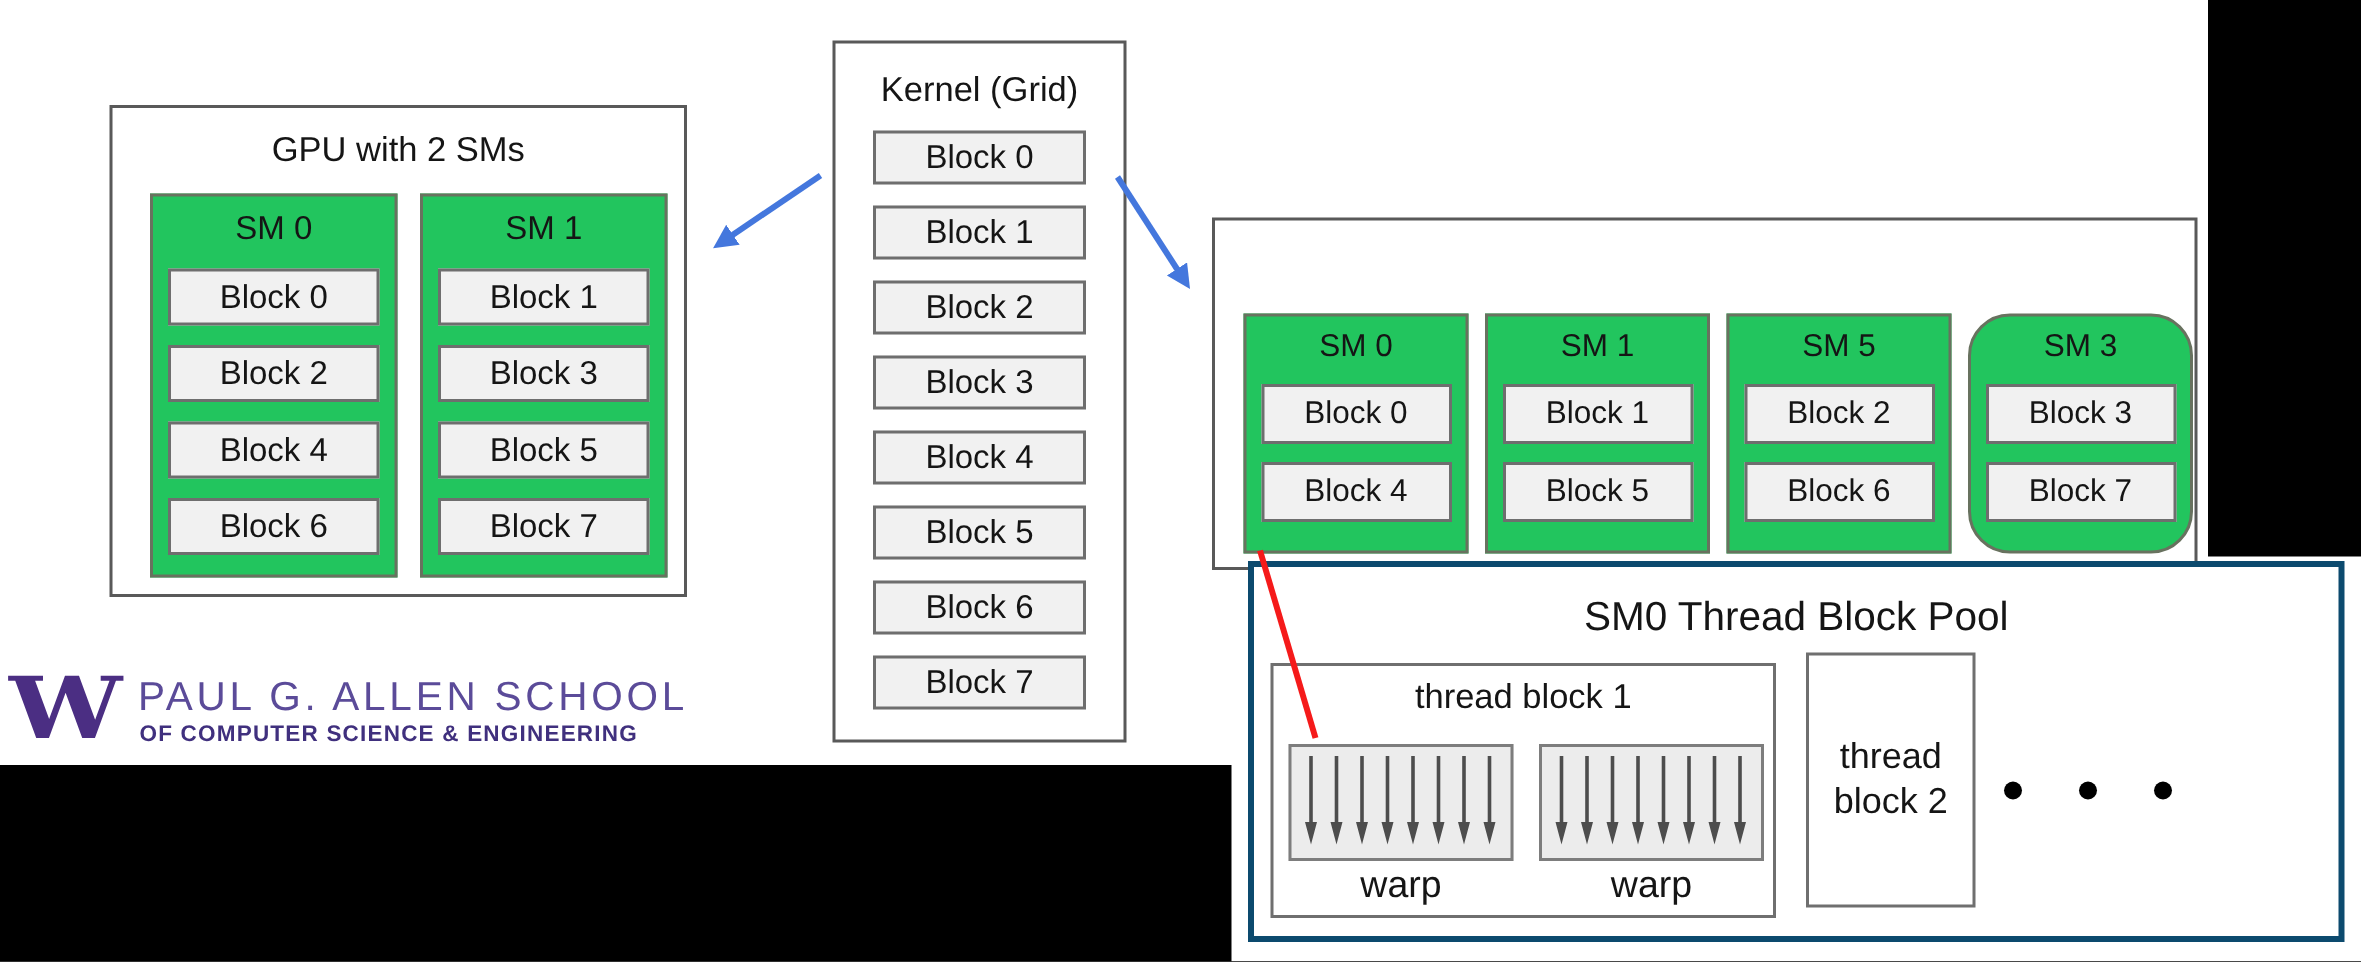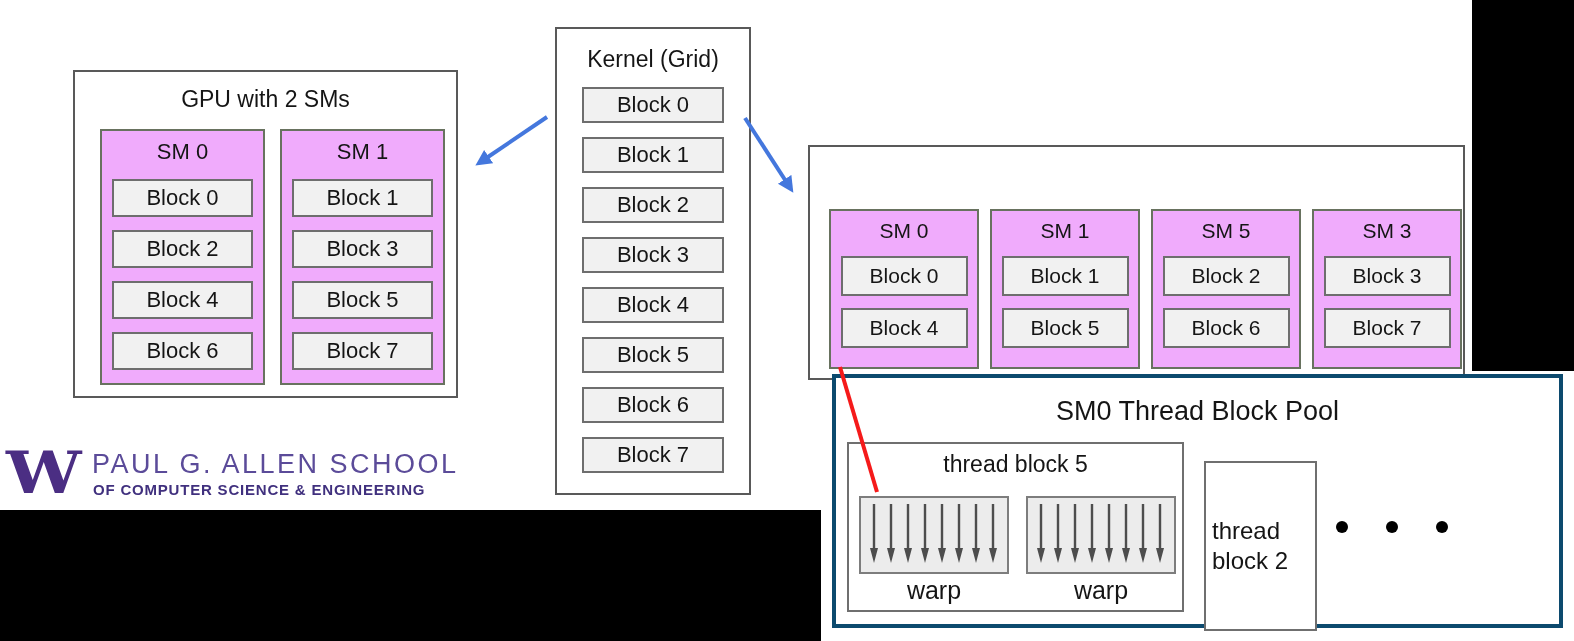--- a/index.html
+++ b/index.html
@@ -5,21 +5,21 @@
   html,body{margin:0;padding:0;background:#000;}
   #canvas{position:relative;width:1574px;height:641px;background:#000;overflow:hidden;
           font-family:"Liberation Sans","DejaVu Sans",sans-serif;color:#151515;}
   .panel{position:absolute;background:#fff;}
   #panel-top{left:0;top:0;width:1472px;height:510px;}
   #panel-bottom-right{left:821px;top:371px;width:753px;height:270px;}
 
   .outer-box{position:absolute;background:#fff;border:2px solid #595959;box-sizing:border-box;}
   .box-title{text-align:center;font-size:23px;line-height:28px;}
 
-  .sm-box{position:absolute;background:#f0abfc;border:2px solid #68725f;box-sizing:border-box;text-align:center;}
+  .sm-box{position:absolute;background:#22c55e;border:2px solid #68725f;box-sizing:border-box;text-align:center;}
   .sm-label{font-size:22px;line-height:28px;margin-top:7px;}
   .block{background:#f1f1f1;border:2px solid #6e6e6e;box-sizing:border-box;
          display:flex;align-items:center;justify-content:center;font-size:22px;margin:0 auto;}
 
   
   #gpu2{left:73px;top:70px;width:385px;height:328px;}
   #gpu2 .box-title{margin-top:13px;}
   #gpu2 .sm-box{top:57px;width:165px;height:256px;}
   #gpu2-sm0{left:25px;} #gpu2-sm1{left:205px;}
   #gpu2 .block{width:141px;height:38px;margin-top:13px;}
@@ -28,38 +28,38 @@
   
   #kernel{left:555px;top:27px;width:196px;height:468px;}
   #kernel .box-title{margin-top:16px;}
   #kernel .block{width:142px;height:36px;margin-top:14px;font-size:22px;}
   #kernel .block:first-of-type{margin-top:20px;}
 
   
   #gpu4{left:808px;top:145px;width:657px;height:235px;}
   #gpu4 .box-title{margin-top:14px;}
   #gpu4 .sm-box{top:62px;width:150px;height:160px;}
-  #gpu4-sm0{left:19px;} #gpu4-sm1{left:180px;} #gpu4-sm2{left:341px;} #gpu4-sm3{left:502px;}
+  #gpu4-sm0{left:19px;} #gpu4-sm1{left:180px;} #gpu4-sm2{left:341px;} #gpu4-sm3{left:502px;border-radius:28px;}
   #gpu4 .sm-label{font-size:21px;line-height:26px;margin-top:7px;}
   #gpu4 .block{width:127px;height:40px;margin-top:12px;font-size:21px;}
   #gpu4 .block:first-of-type{margin-top:19px;}
 
   
   #pool{left:832px;top:374px;width:731px;height:254px;border:4px solid #0c4a6e;}
   #pool .box-title{font-size:27px;line-height:32px;margin-top:17px;}
   .tb-box{position:absolute;background:#fff;border:2px solid #6f6f6f;box-sizing:border-box;}
   #tb1{left:11px;top:64px;width:337px;height:170px;text-align:center;}
   #tb1-label{font-size:23px;line-height:28px;margin-top:6px;}
   .warp-box{position:absolute;top:52px;width:150px;height:78px;background:#ececec;
             border:2px solid #7d7d7d;box-sizing:border-box;}
   #warp-box-1{left:10px;} #warp-box-2{left:177px;}
   .warp-label{position:absolute;top:132px;width:150px;text-align:center;font-size:25px;}
   #warp-label-1{left:10px;} #warp-label-2{left:177px;}
-  .tb-tall{top:83px;width:113px;height:170px;display:flex;align-items:center;justify-content:center;
-           text-align:left;font-size:24px;line-height:30px;padding:12px 6px;}
+  .tb-tall{top:57px;width:113px;height:170px;display:flex;align-items:center;justify-content:center;
+           text-align:center;font-size:24px;line-height:30px;padding:12px 6px;}
   #tb2{left:368px;} #tbn{left:598px;}
   #pool-dots{position:absolute;left:500px;top:143px;width:112px;display:flex;justify-content:space-between;}
   .dot{width:12px;height:12px;border-radius:50%;background:#000;}
 
   
   #logo-w{position:absolute;left:6px;top:444px;font-family:"DejaVu Serif","Liberation Serif",serif;
           font-weight:bold;font-size:57px;line-height:57px;color:#4b2e83;transform:scaleX(1.18);transform-origin:left;}
   #logo-line1{position:absolute;left:92px;top:449px;font-size:27px;letter-spacing:2.5px;color:#5b4b99;}
   #logo-line2{position:absolute;left:93px;top:481px;font-size:15px;font-weight:bold;letter-spacing:0.8px;color:#40307e;}
 
@@ -122,21 +122,21 @@
       <div class="sm-label">SM 3</div>
       <div class="block">Block 3</div>
       <div class="block">Block 7</div>
     </div>
   </div>
 
   <div id="pool" class="outer-box">
     <div class="box-title">SM0 Thread Block Pool</div>
 
     <div id="tb1" class="tb-box">
-      <div id="tb1-label">thread block 5</div>
+      <div id="tb1-label">thread block 1</div>
       <div id="warp-box-1" class="warp-box">
         <svg width="146" height="74" viewBox="0 0 146 74">
           <path d="M13 6V52M30 6V52M47 6V52M64 6V52M81 6V52M98 6V52M115 6V52M132 6V52" stroke="#4d4d4d" stroke-width="2.4" fill="none"></path>
           <path d="M9 50h8l-4 15zM26 50h8l-4 15zM43 50h8l-4 15zM60 50h8l-4 15zM77 50h8l-4 15zM94 50h8l-4 15zM111 50h8l-4 15zM128 50h8l-4 15z" fill="#4d4d4d"></path>
         </svg>
       </div>
       <div id="warp-box-2" class="warp-box">
         <svg width="146" height="74" viewBox="0 0 146 74">
           <path d="M13 6V52M30 6V52M47 6V52M64 6V52M81 6V52M98 6V52M115 6V52M132 6V52" stroke="#4d4d4d" stroke-width="2.4" fill="none"></path>
           <path d="M9 50h8l-4 15zM26 50h8l-4 15zM43 50h8l-4 15zM60 50h8l-4 15zM77 50h8l-4 15zM94 50h8l-4 15zM111 50h8l-4 15zM128 50h8l-4 15z" fill="#4d4d4d"></path>

